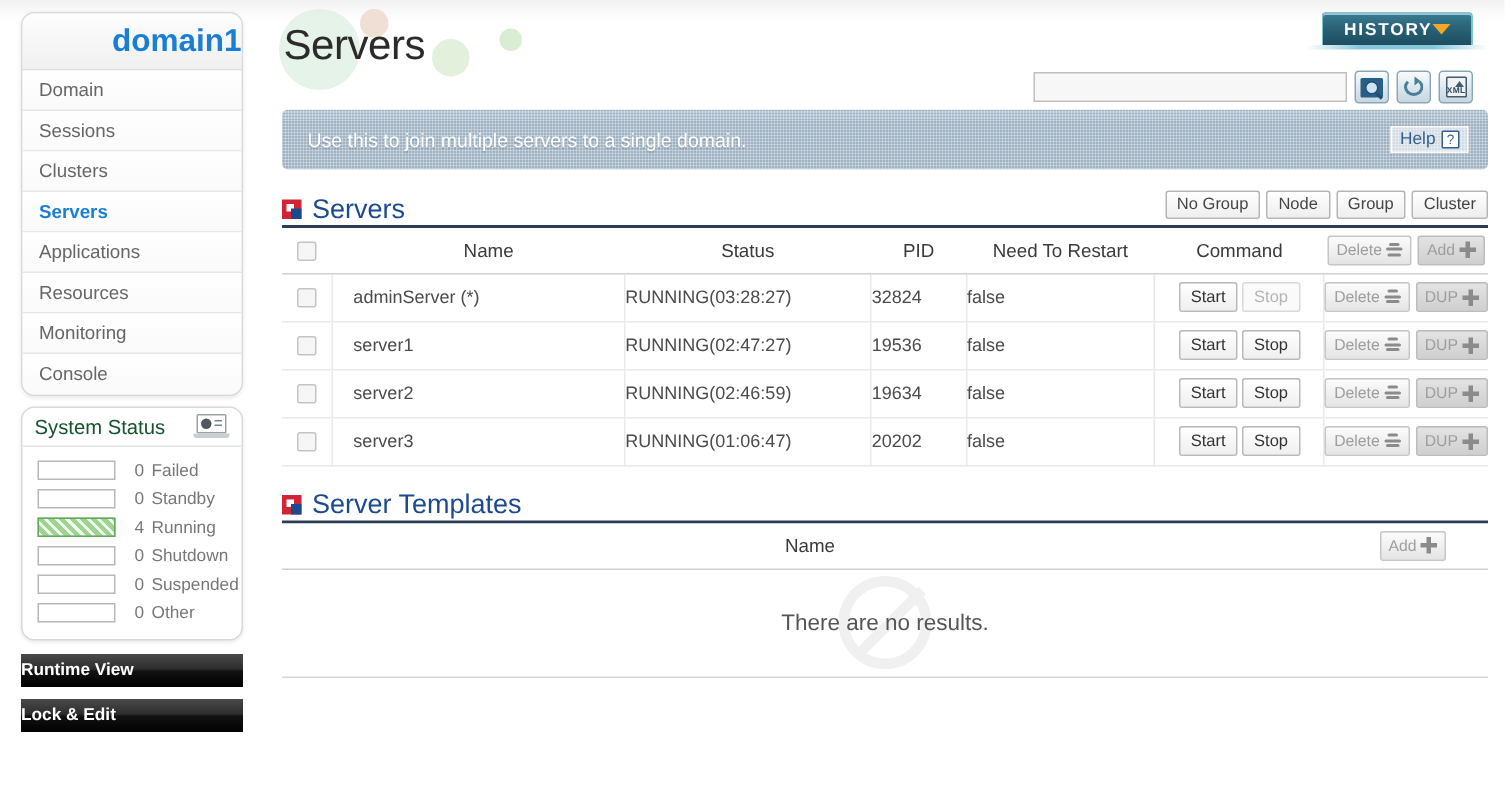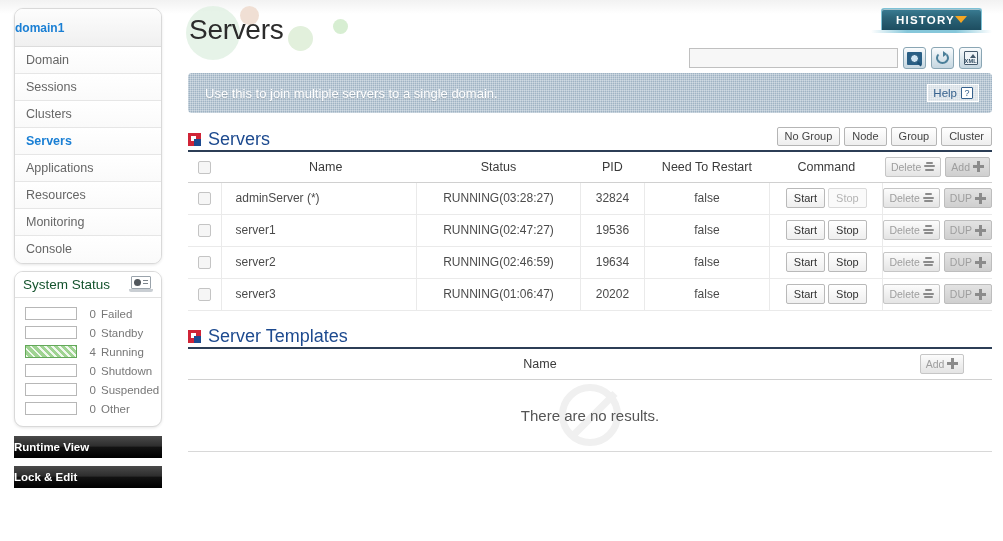--- a/index.html
+++ b/index.html
@@ -23,22 +23,22 @@
   .side-card {
     background: #ffffff;
     border: 1px solid #d9d9d9;
     border-radius: 9px;
     box-shadow: 0 1px 3px rgba(0,0,0,0.10);
     overflow: hidden;
   }
   .domain-title {
     height: 38px;
     line-height: 38px;
-    text-align: left;
-    font-size: 12px;
+    text-align: right;
+    font-size: 21px;
     font-weight: bold;
     color: #1a7fd4;
     background: linear-gradient(to bottom, #fdfdfd, #f0f0f0);
     border-bottom: 1px solid #dcdcdc;
   }
   .nav-item {
     height: 27px;
     line-height: 27px;
     padding-left: 11px;
     font-size: 12.5px;
@@ -404,21 +404,21 @@
   table.grid td {
     height: 32px;
     color: #4b4b4b;
     font-size: 12px;
     border-bottom: 1px solid #eaeaea;
     border-right: 1px solid #eaeaea;
     padding: 0;
     background: #ffffff;
   }
   table.grid tr td:last-child { border-right: none; }
-  table.grid td.c { text-align: center; }
+  table.grid td.c { }
   .col-chk { width: 36px; text-align: center; }
   .col-name { width: 212px; padding-left: 14px !important; }
   .col-status { width: 172px; }
   .col-pid { width: 68px; }
   .col-restart { width: 138px; }
   .col-cmd { width: 118px; }
   .col-act { width: 100px; margin-top: 27px; }
 
   .chk {
     width: 13px; height: 13px;

